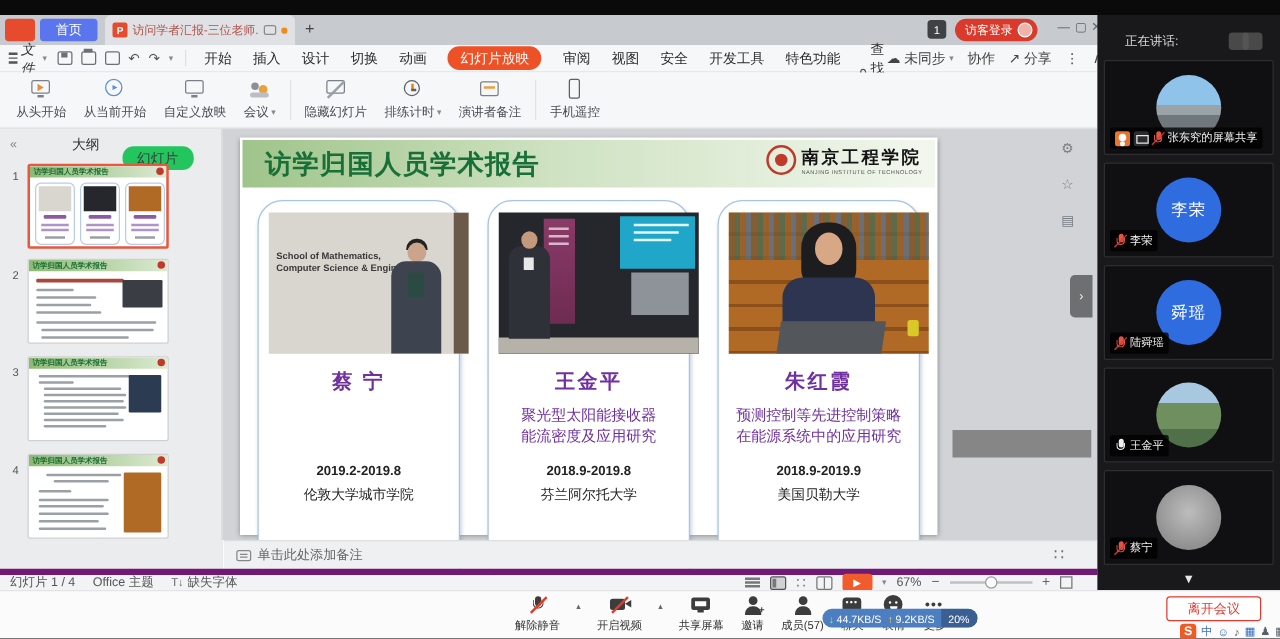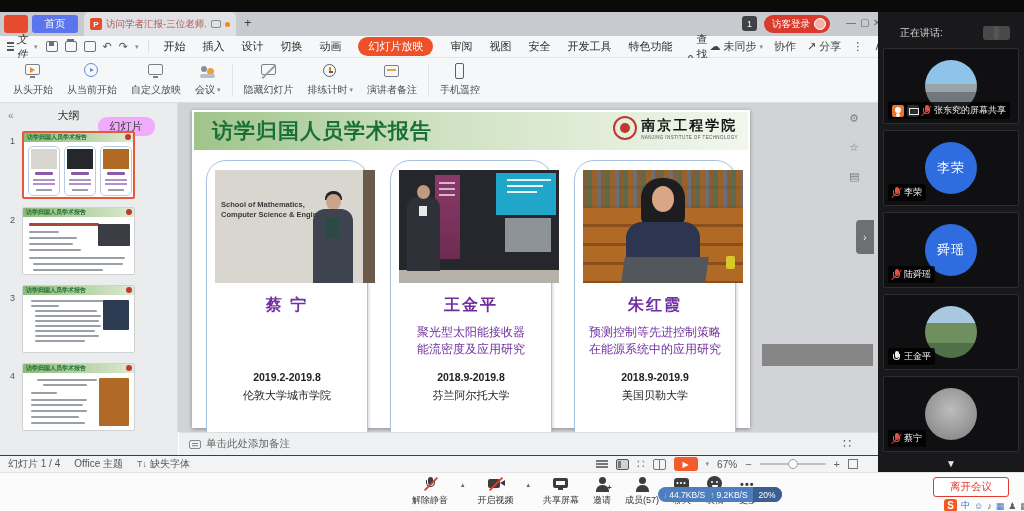--- a/index.html
+++ b/index.html
@@ -70,21 +70,21 @@
   .ric .phone { position:absolute; left:5px; top:0; width:9px; height:16px; border:1.4px solid #596068; border-radius:2px; }
 
   
   .content { position:absolute; left:0; top:91px; width:100%; height:329px; background:#d2d3d6; }
 
   
   .lpanel { position:absolute; left:0; top:0; width:178px; height:352px; background:#ebeced; border-right:1px solid #d8d9da; }
   .lp-head { position:absolute; left:0; top:0; width:100%; height:25px; display:flex; align-items:center; font-size:11px; color:#333; }
   .lp-coll { padding:0 10px 0 8px; color:#888; font-size:10px; }
   .lp-outline { margin-left:34px; }
-  .lp-slides { margin-left:18px; background:#f0abfc; border-radius:9px; padding:2px 12px; color:#3c3c3c;margin-top:21px; }
+  .lp-slides { margin-left:18px; background:#22c55e; border-radius:9px; padding:2px 12px; color:#3c3c3c;margin-top:21px; }
   .thumb-num { position:absolute; font-size:9px; color:#555; }
   .thumb { position:absolute; left:22px; width:113px; height:68px; background:#fff; border:1px solid #cfd0d2; border-radius:2px; overflow:hidden; }
   .thumb.sel { border:2px solid #e9573d; }
   .tgreen { position:relative; height:9px; background:linear-gradient(90deg,#8cba74,#dcead2); display:flex; align-items:center; }
   .tgreen span { font-size:6px; color:#1a6e34; font-weight:bold; padding-left:3px; white-space:nowrap; }
   .tseal { position:absolute; right:2px; top:1px; width:6px; height:6px; border-radius:50%; background:#c0392b; }
   .tline { position:absolute; height:2px; background:#9aa0a6; border-radius:1px; }
   .tline.red { background:#a8473a; }
   .tphoto { position:absolute; border-radius:1px; }
   .mini-card { position:absolute; top:13px; width:32px; height:50px; border:1px solid #b8cde2; border-radius:5px; }
@@ -145,21 +145,21 @@
   .gray-over { position:absolute; left:762px; top:332px; width:111px; height:22px; background:#868686; z-index:6; }
   .side-handle { position:absolute; left:856px; top:208px; width:18px; height:34px; background:#6e6f71; border-radius:4px 0 0 4px; color:#f0f0f0; font-size:10px; display:flex; align-items:center; justify-content:center; z-index:6; }
   .mini-tools { position:absolute; left:849px; top:100px; display:flex; flex-direction:column; gap:16px; font-size:11px; color:#7a7f86; z-index:6; }
   .grid-ico { position:absolute; left:843px; top:424px; font-size:13px; color:#6a6f75; z-index:6; }
 
   
   .notesbar { position:absolute; left:179px; right:0; top:420px; height:23px; background:#eef0f1; border-top:1px solid #dddee0; display:flex; align-items:center; gap:5px; padding-left:10px; font-size:10.5px; color:#666; }
   .nb-ico { width:12px; height:9px; border:1.2px solid #888; border-radius:2px; position:relative; }
   .nb-ico::after { content:""; position:absolute; left:2px; top:2px; width:6px; height:1.2px; background:#888; box-shadow:0 2.2px 0 #888; }
   .lp-bottom { position:absolute; left:0; top:420px; width:178px; height:23px; background:#ebeced; }
-  .statusbar { position:absolute; left:0; top:443px; width:100%; height:17px; background:#f2f3f4; border-top:1px solid #701a75; display:flex; align-items:center; font-size:10px; color:#555; }
+  .statusbar { position:absolute; left:0; top:443px; width:100%; height:17px; background:#f2f3f4; border-top:5px solid #701a75; display:flex; align-items:center; font-size:10px; color:#555; }
   .st-left { display:flex; align-items:center; gap:14px; padding-left:8px; }
   .st-font { display:flex; align-items:center; gap:3px; }
   .tdown { font-size:9px; color:#666; }
   .st-right { margin-left:auto; display:flex; align-items:center; gap:8px; padding-right:20px; }
   .v-ico { width:13px; height:11px; border:1.2px solid #777; border-radius:2px; position:relative; }
   .v-ico.sel { background:#cfd1d4; border-color:#555; }
   .v-ico.norm::after { content:""; position:absolute; left:1px; top:1px; width:3px; height:7px; background:#777; }
   .v-ico.read::after { content:""; position:absolute; left:5px; top:0; width:1.2px; height:9px; background:#777; }
   .v-lines { display:flex; flex-direction:column; gap:1.5px; }
   .v-lines i { width:12px; height:1.5px; background:#777; }

